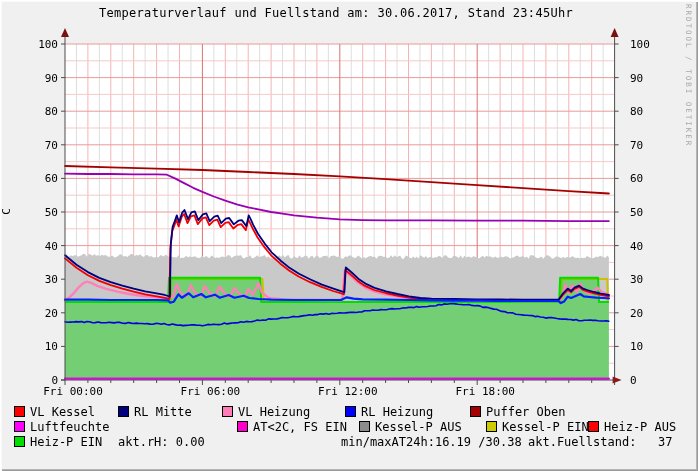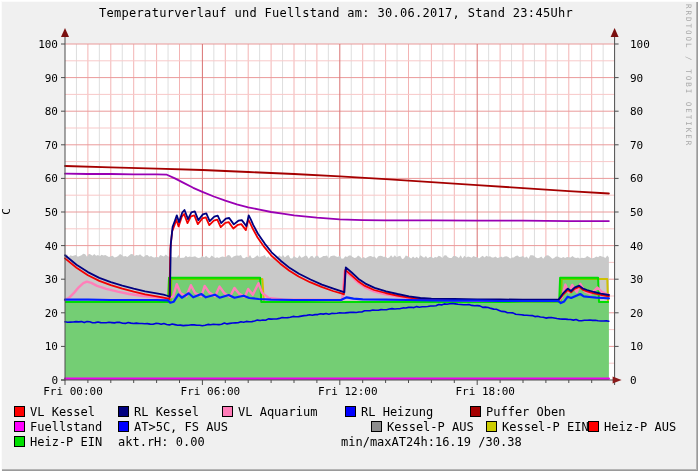--- a/index.html
+++ b/index.html
@@ -197,29 +197,30 @@
       <text x="73" y="395" text-anchor="middle" font-size="11" font-family="&quot;DejaVu Sans Mono&quot;,&quot;Liberation Mono&quot;,monospace" fill="#000">Fri 00:00</text>
       <text x="210.39999999999998" y="395" text-anchor="middle" font-size="11" font-family="&quot;DejaVu Sans Mono&quot;,&quot;Liberation Mono&quot;,monospace" fill="#000">Fri 06:00</text>
       <text x="347.79999999999995" y="395" text-anchor="middle" font-size="11" font-family="&quot;DejaVu Sans Mono&quot;,&quot;Liberation Mono&quot;,monospace" fill="#000">Fri 12:00</text>
       <text x="485.2" y="395" text-anchor="middle" font-size="11" font-family="&quot;DejaVu Sans Mono&quot;,&quot;Liberation Mono&quot;,monospace" fill="#000">Fri 18:00</text>
       <polygon points="61,37 69,37 65,28" fill="#7a1010"></polygon>
       <polygon points="610.5999999999999,37 618.5999999999999,37 614.5999999999999,28" fill="#7a1010"></polygon>
       <polygon points="612.5999999999999,376.5 612.5999999999999,383.5 621.5999999999999,380" fill="#8b1a1a"></polygon>
     </svg>
 
   <div class="leg" style="left:14px;top:406px"><span class="sw" style="background: rgb(255, 0, 0);"></span><span>VL Kessel</span></div>
-  <div class="leg" style="left:118px;top:406px"><span class="sw" style="background: rgb(0, 0, 128);"></span><span>RL Kessel</span></div>
-  <div class="leg" style="left:222px;top:406px"><span class="sw" style="background: rgb(255, 124, 184);"></span><span>VL Aquarium</span></div>
+  <div class="leg" style="left:118px;top:406px"><span class="sw" style="background: rgb(0, 0, 128);"></span><span>RL Mitte</span></div>
+  <div class="leg" style="left:222px;top:406px"><span class="sw" style="background: rgb(255, 124, 184);"></span><span>VL Heizung</span></div>
   <div class="leg" style="left:345px;top:406px"><span class="sw" style="background: rgb(0, 0, 255);"></span><span>RL Heizung</span></div>
   <div class="leg" style="left:470px;top:406px"><span class="sw" style="background: rgb(165, 0, 0);"></span><span>Puffer Oben</span></div>
 
-  <div class="leg" style="left:14px;top:421px"><span class="sw" style="background: rgb(255, 0, 255);"></span><span>Fuellstand</span></div>
-  <div class="leg" style="left:118px;top:421px"><span class="sw" style="background: rgb(0, 0, 255);"></span><span>AT&gt;5C, FS AUS</span></div>
-  <div class="leg" style="left:371px;top:421px"><span class="sw" style="background: rgb(140, 140, 140);"></span><span>Kessel-P AUS</span></div>
+  <div class="leg" style="left:14px;top:421px"><span class="sw" style="background: rgb(255, 0, 255);"></span><span>Luftfeuchte</span></div>
+  <div class="leg" style="left:237px;top:421px"><span class="sw" style="background: rgb(255, 0, 204);"></span><span>AT&lt;2C, FS EIN</span></div>
+  <div class="leg" style="left:359px;top:421px"><span class="sw" style="background: rgb(140, 140, 140);"></span><span>Kessel-P AUS</span></div>
   <div class="leg" style="left:486px;top:421px"><span class="sw" style="background: rgb(204, 204, 0);"></span><span>Kessel-P EIN</span></div>
   <div class="leg" style="left:588px;top:421px"><span class="sw" style="background: rgb(255, 0, 0);"></span><span>Heiz-P AUS</span></div>
 
   <div class="leg" style="left:14px;top:436px"><span class="sw" style="background: rgb(0, 224, 0);"></span><span>Heiz-P EIN</span></div>
   <div class="leg" style="left:118px;top:436px">akt.rH: 0.00</div>
   <div class="leg" style="left:341px;top:436px">min/maxAT24h:16.19 /30.38</div>
+  <div class="leg" style="left:528px;top:436px">akt.Fuellstand:   37</div>
 
 
 </div>
 
 </body></html>

